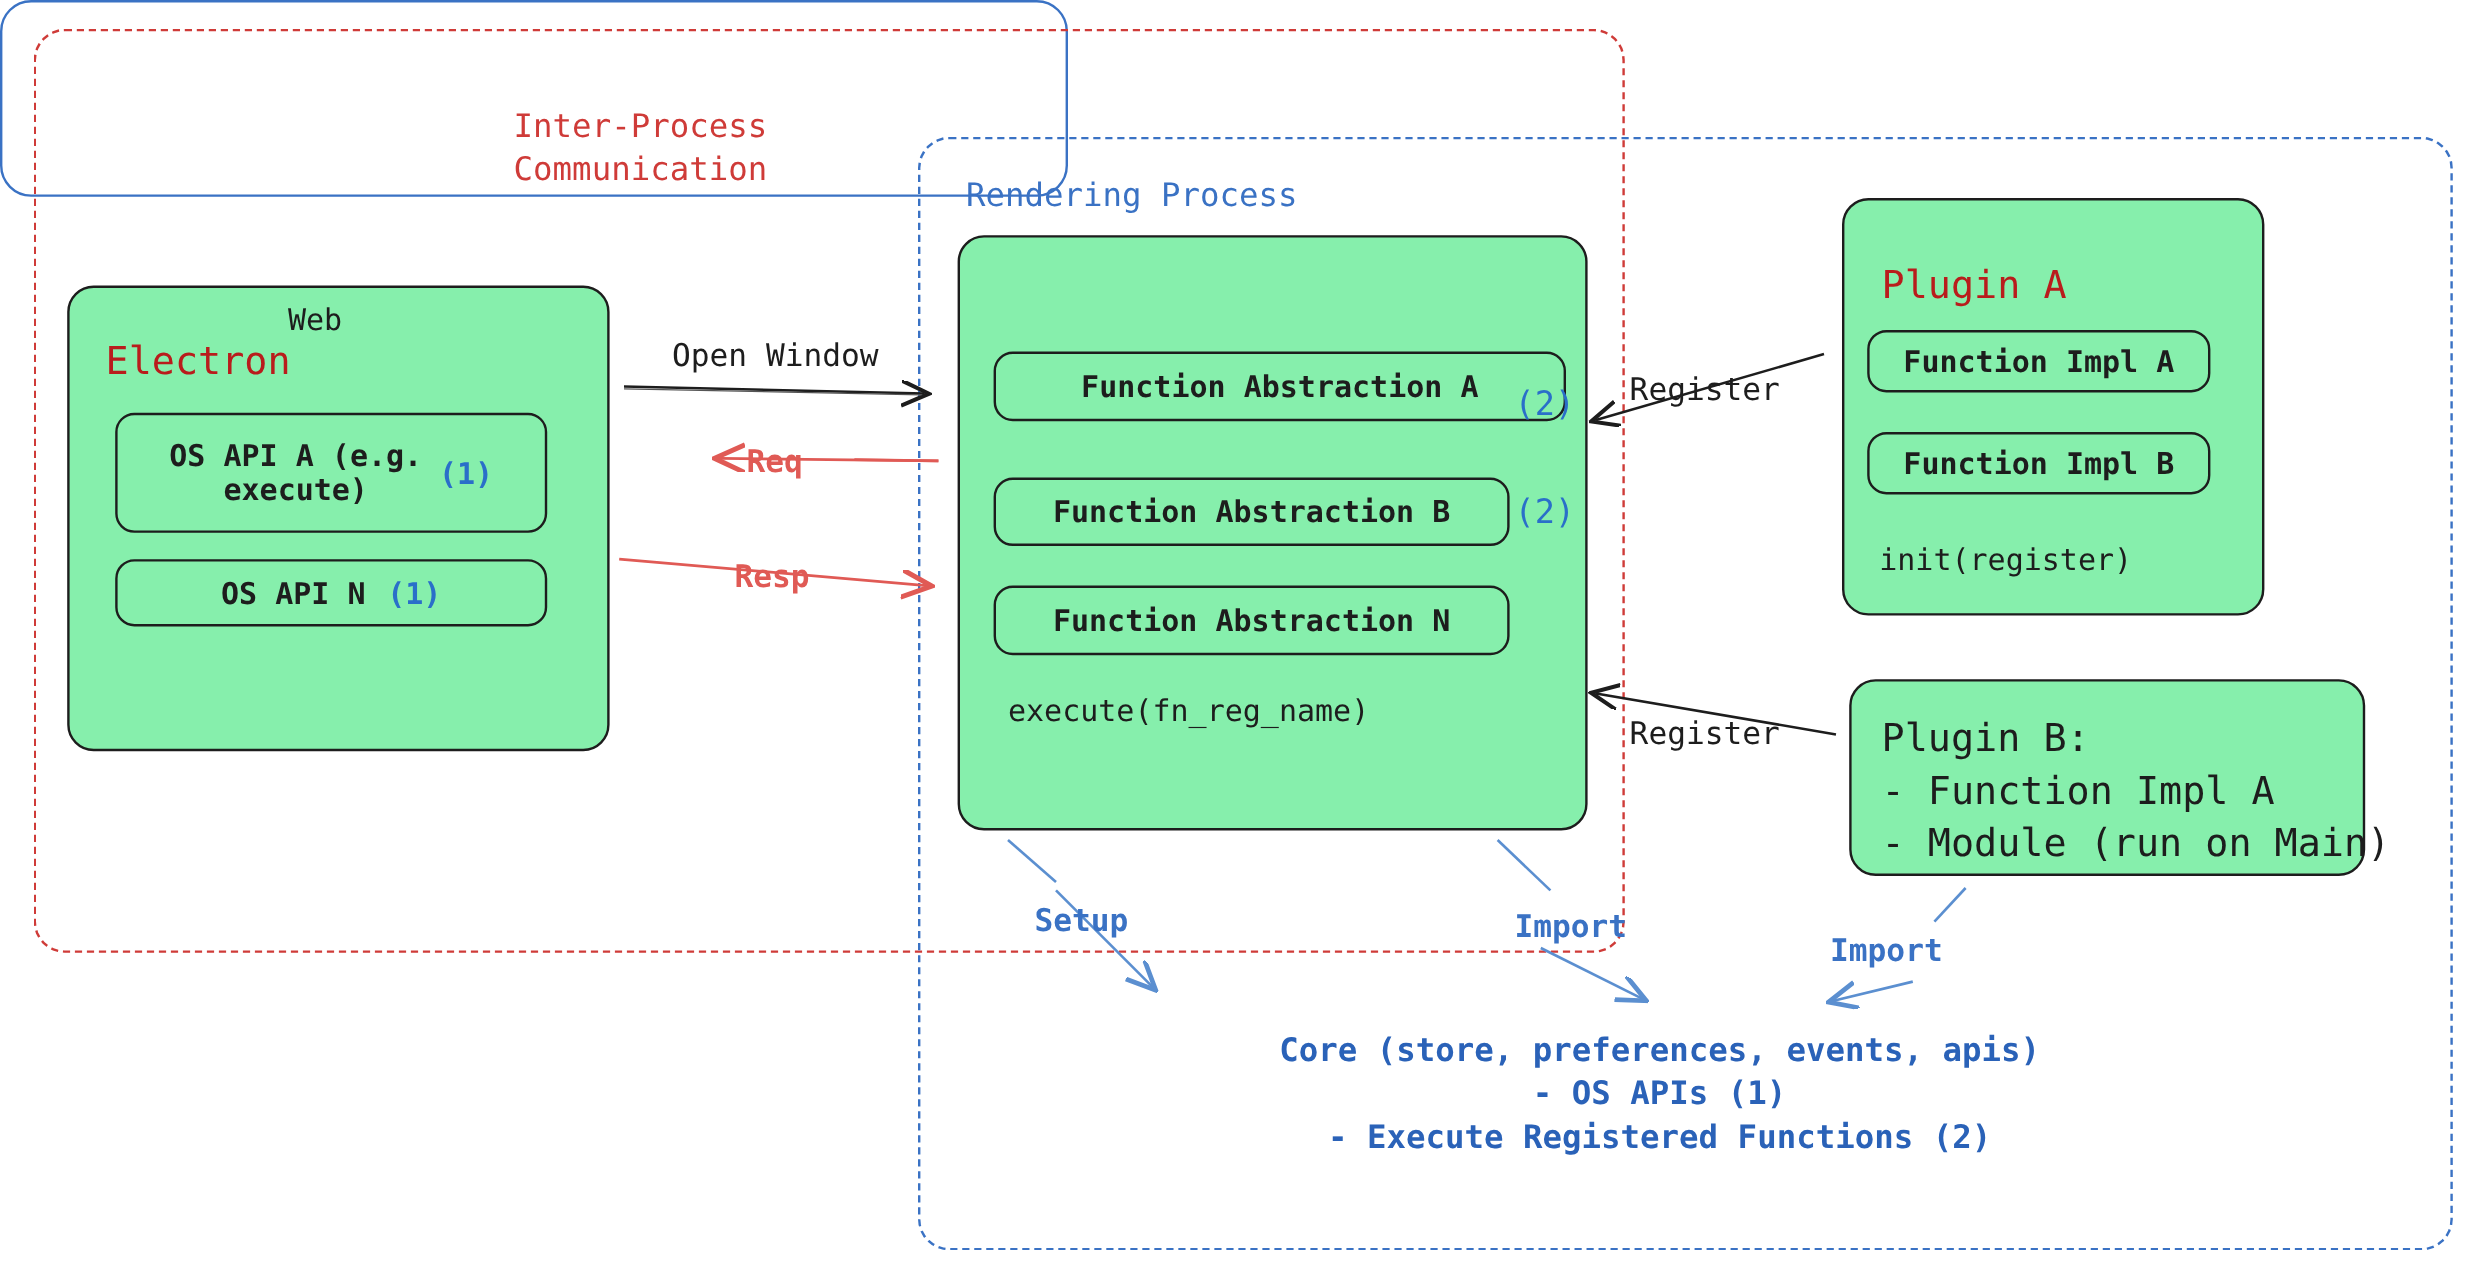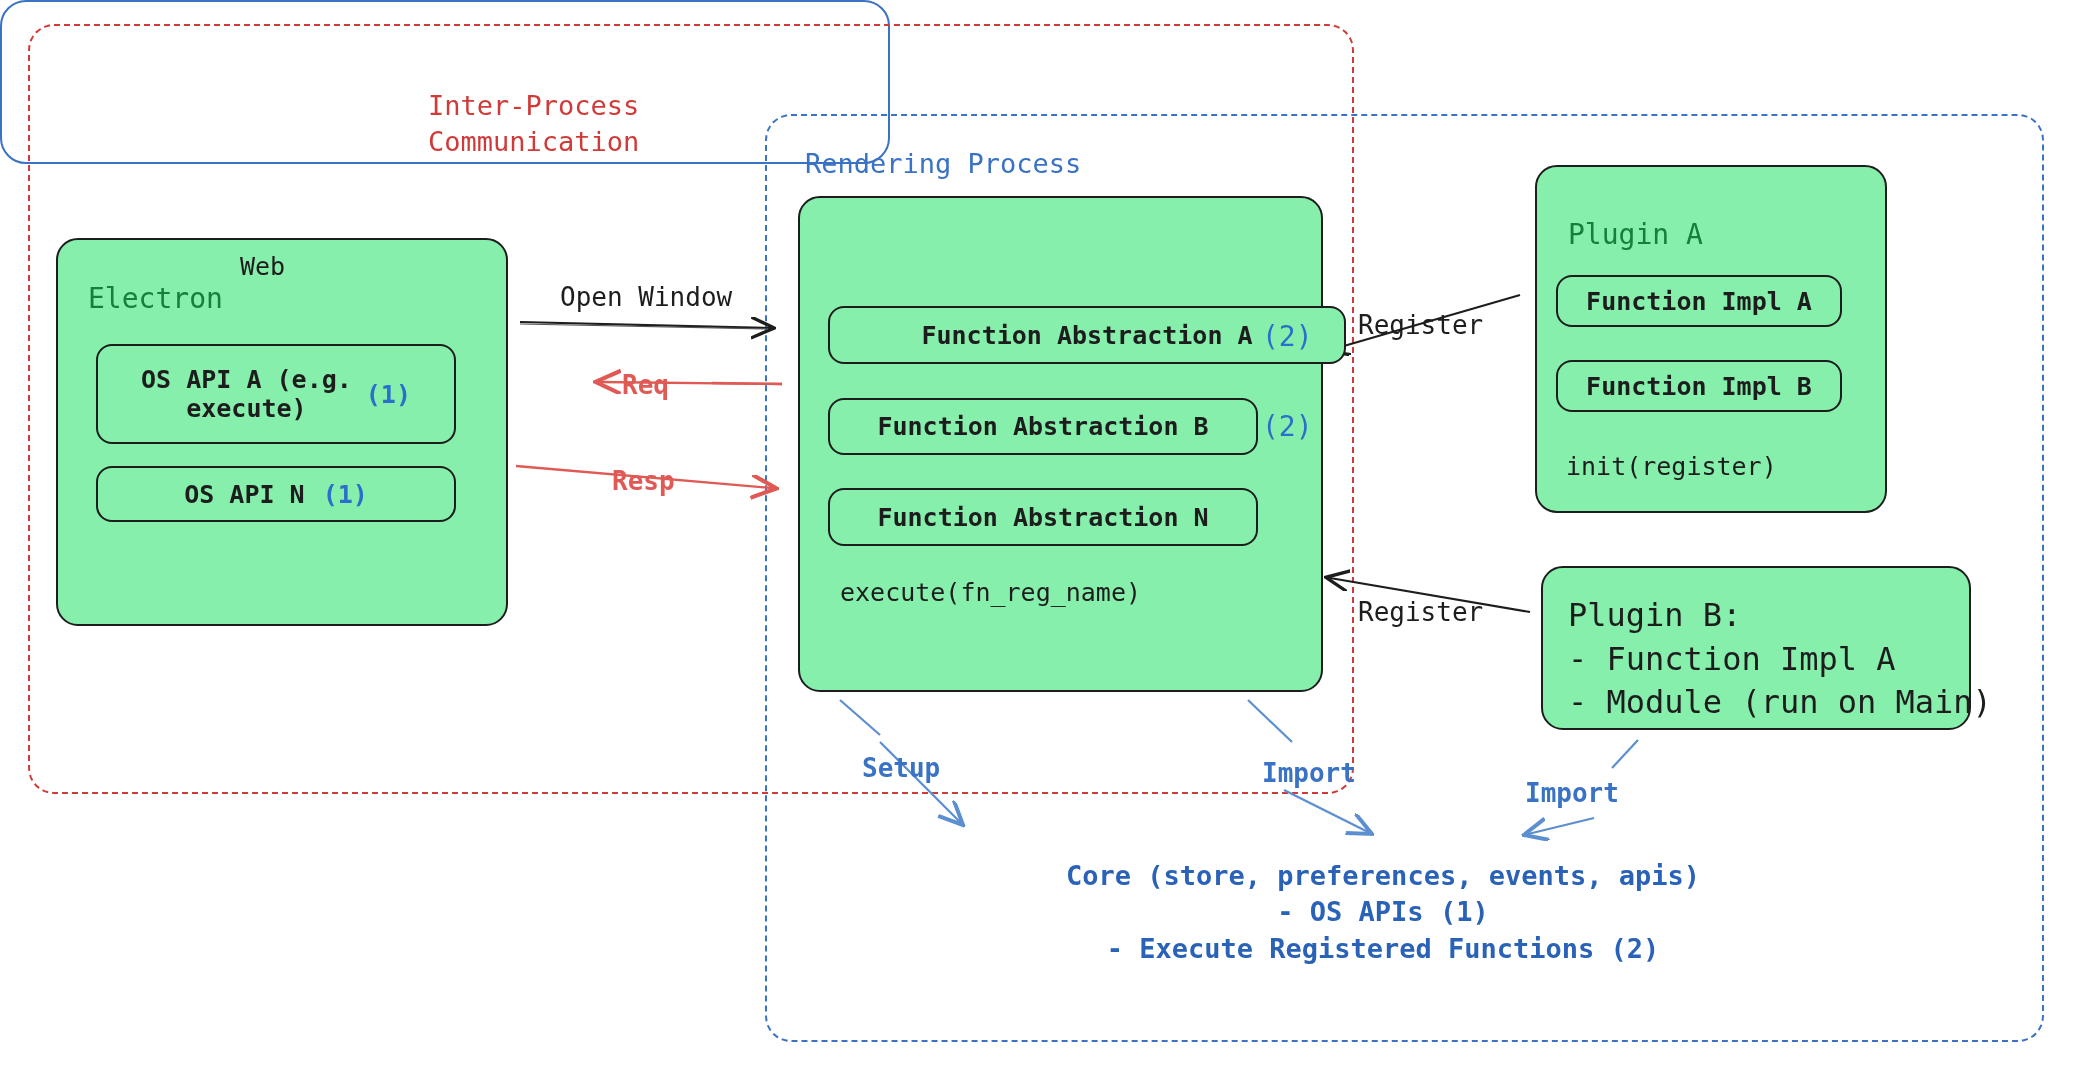--- a/index.html
+++ b/index.html
@@ -54,22 +54,22 @@
     background: #86efac;
     box-sizing: border-box;
     font-weight: bold;
   }
   .node.inner {
     border-width: 2px;
     border-radius: 16px;
   }
   .node-title {
     position: absolute;
-    color: #15803d;
-    font-size: 28px;
+    color: #b91c1c;
+    font-size: 32px;
   }
   .node-text {
     position: absolute;
     color: #1d1d1d;
     font-size: 25px;
     text-align: center;
     width: 100%;
     left: 0;
   }
   .pill-text {
@@ -86,21 +86,21 @@
   }
   
   #electron-box { left: 56px; top: 238px; width: 452px; height: 388px; }
   #electron-title { left: 88px; top: 282px; }
   #os-api-a { left: 96px; top: 344px; width: 360px; height: 100px; }
   #os-api-n { left: 96px; top: 466px; width: 360px; height: 56px; }
   .num-blue { color: #2a6fc9; }
   
   #web-box { left: 798px; top: 196px; width: 525px; height: 496px; }
   #web-title { left: 0; top: 252px; width: 525px; }
-  #fa-a { left: 828px; top: 306px; width: 518px; height: 58px; }
+  #fa-a { left: 828px; top: 293px; width: 477px; height: 58px; }
   #fa-b { left: 828px; top: 398px; width: 430px; height: 57px; }
   #fa-n { left: 828px; top: 488px; width: 430px; height: 58px; }
   #execute-text { left: 840px; top: 578px; text-align: left; width: auto; }
   .paren-2 {
     position: absolute;
     color: #2a6fc9;
     font-size: 28px;
   }
   #paren-a { left: 1262px; top: 320px; }
   #paren-b { left: 1262px; top: 410px; }

